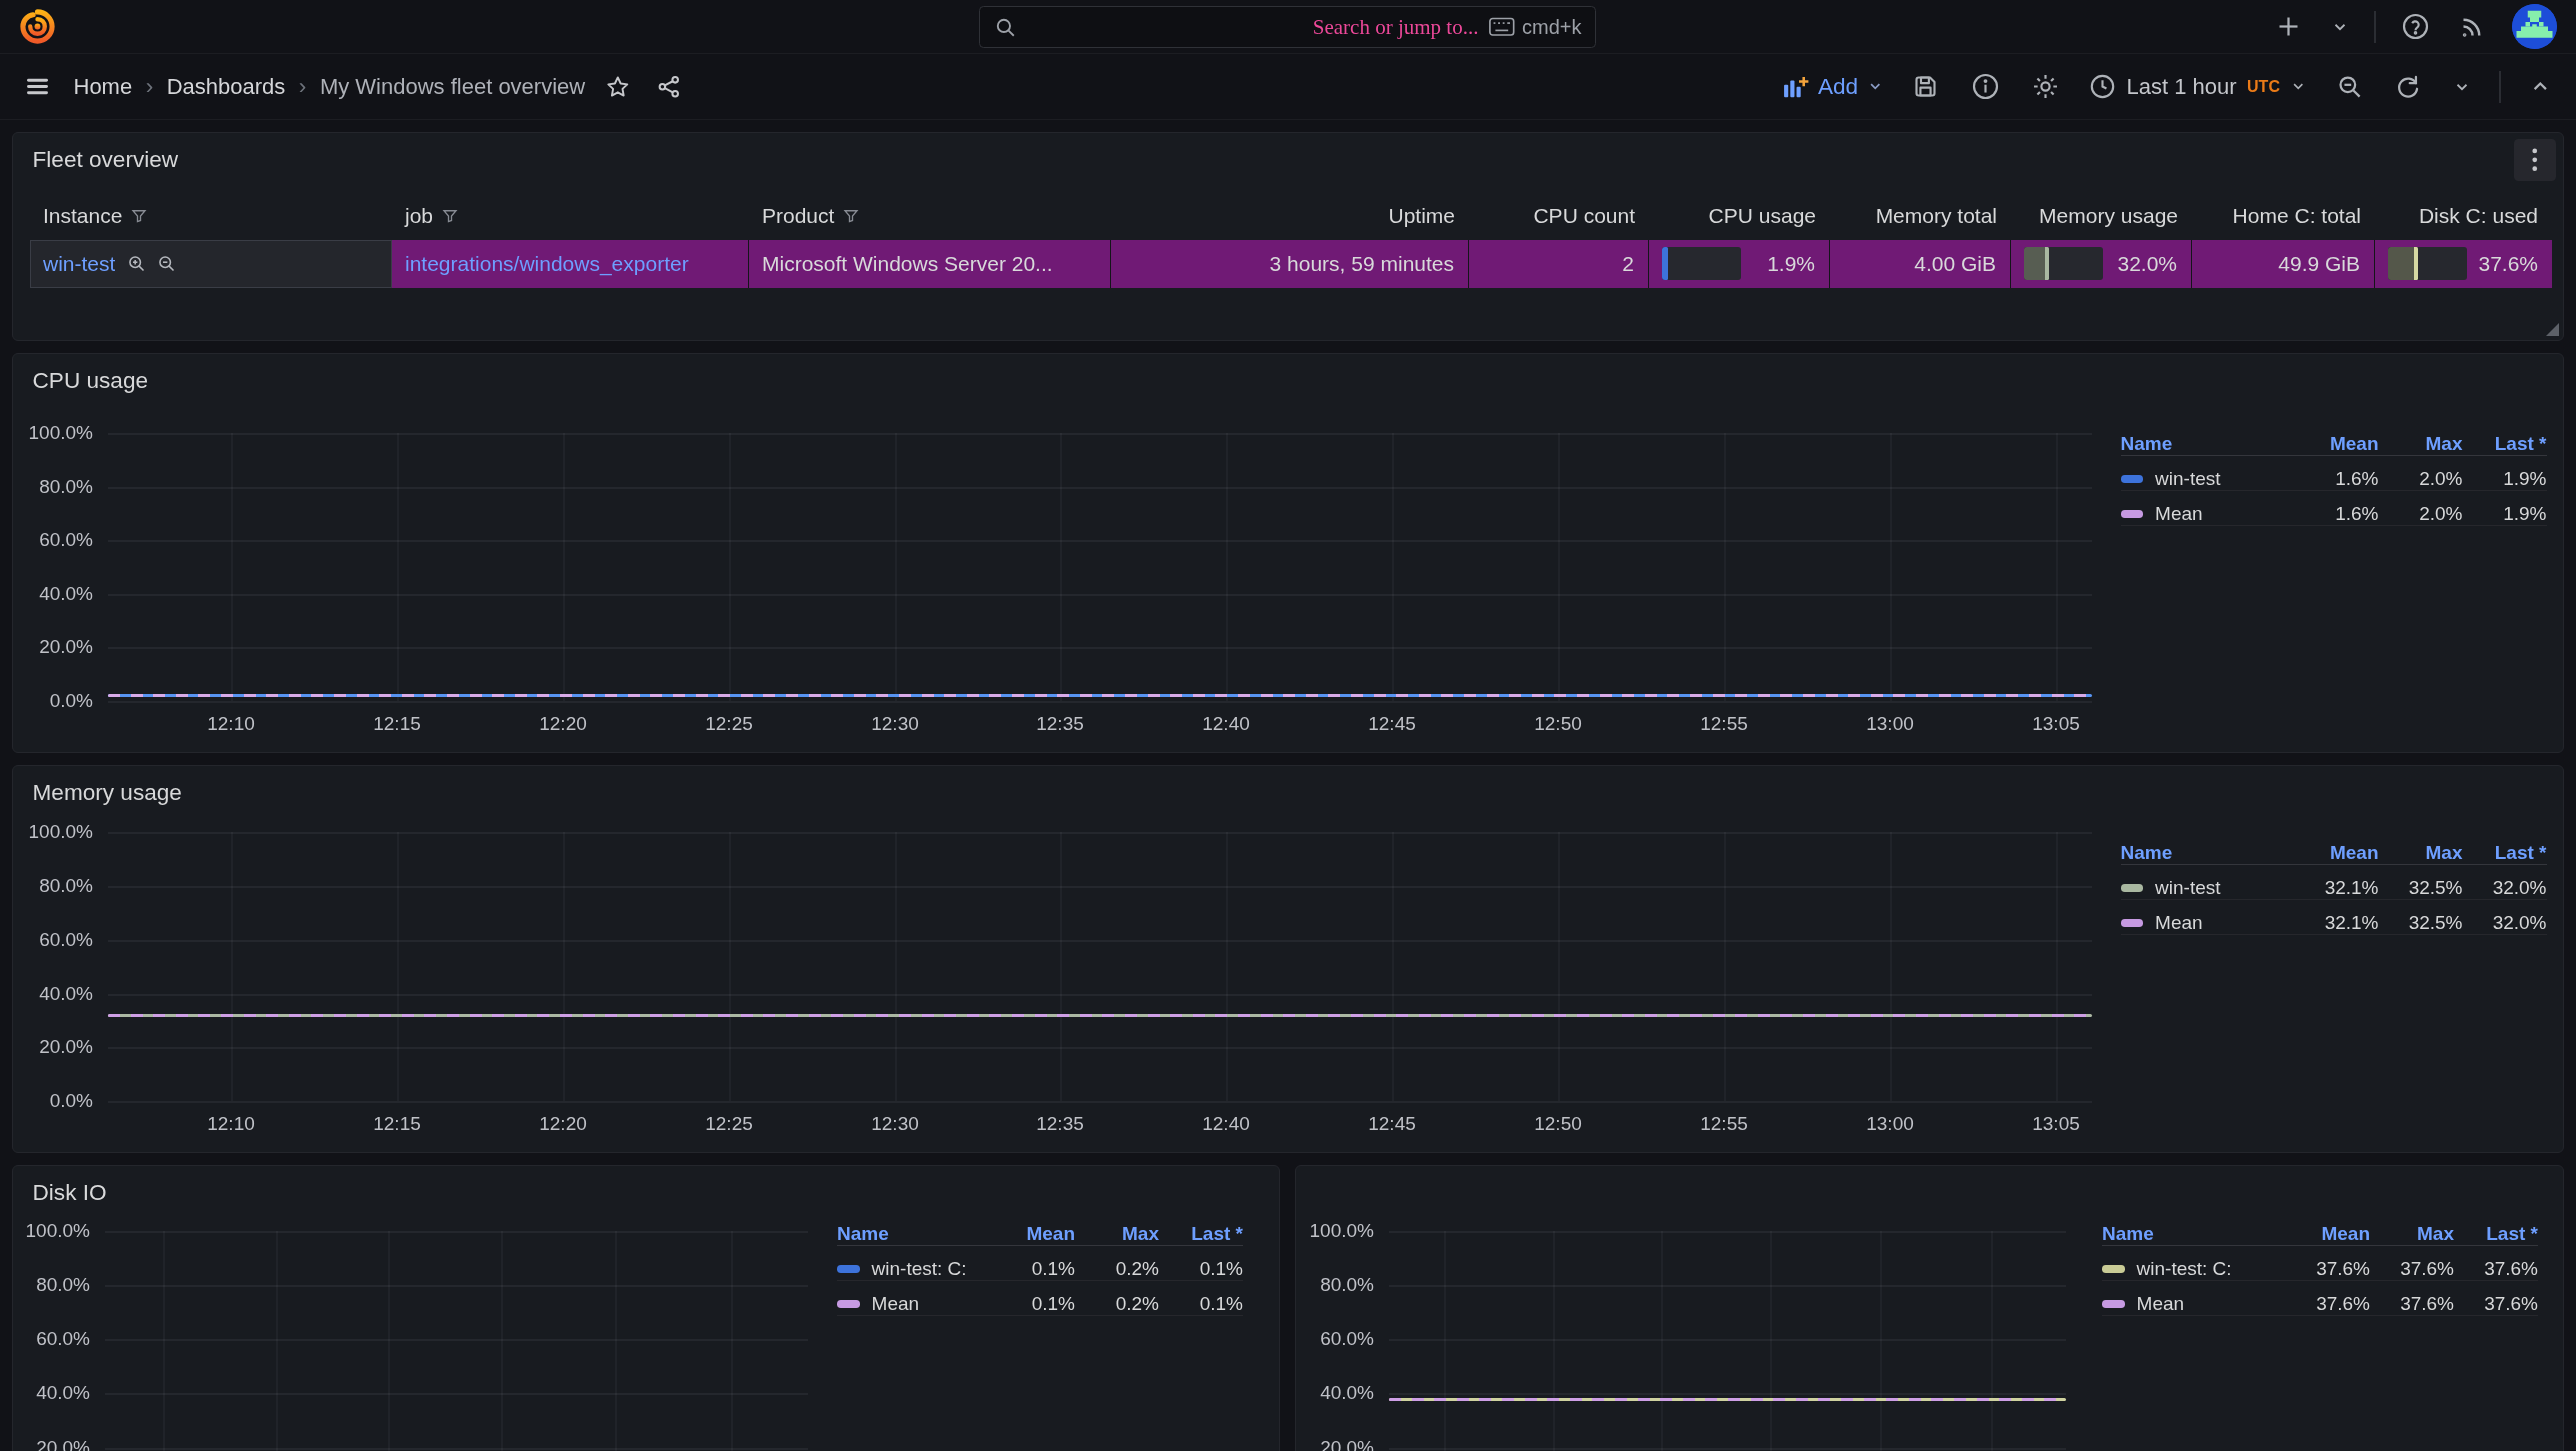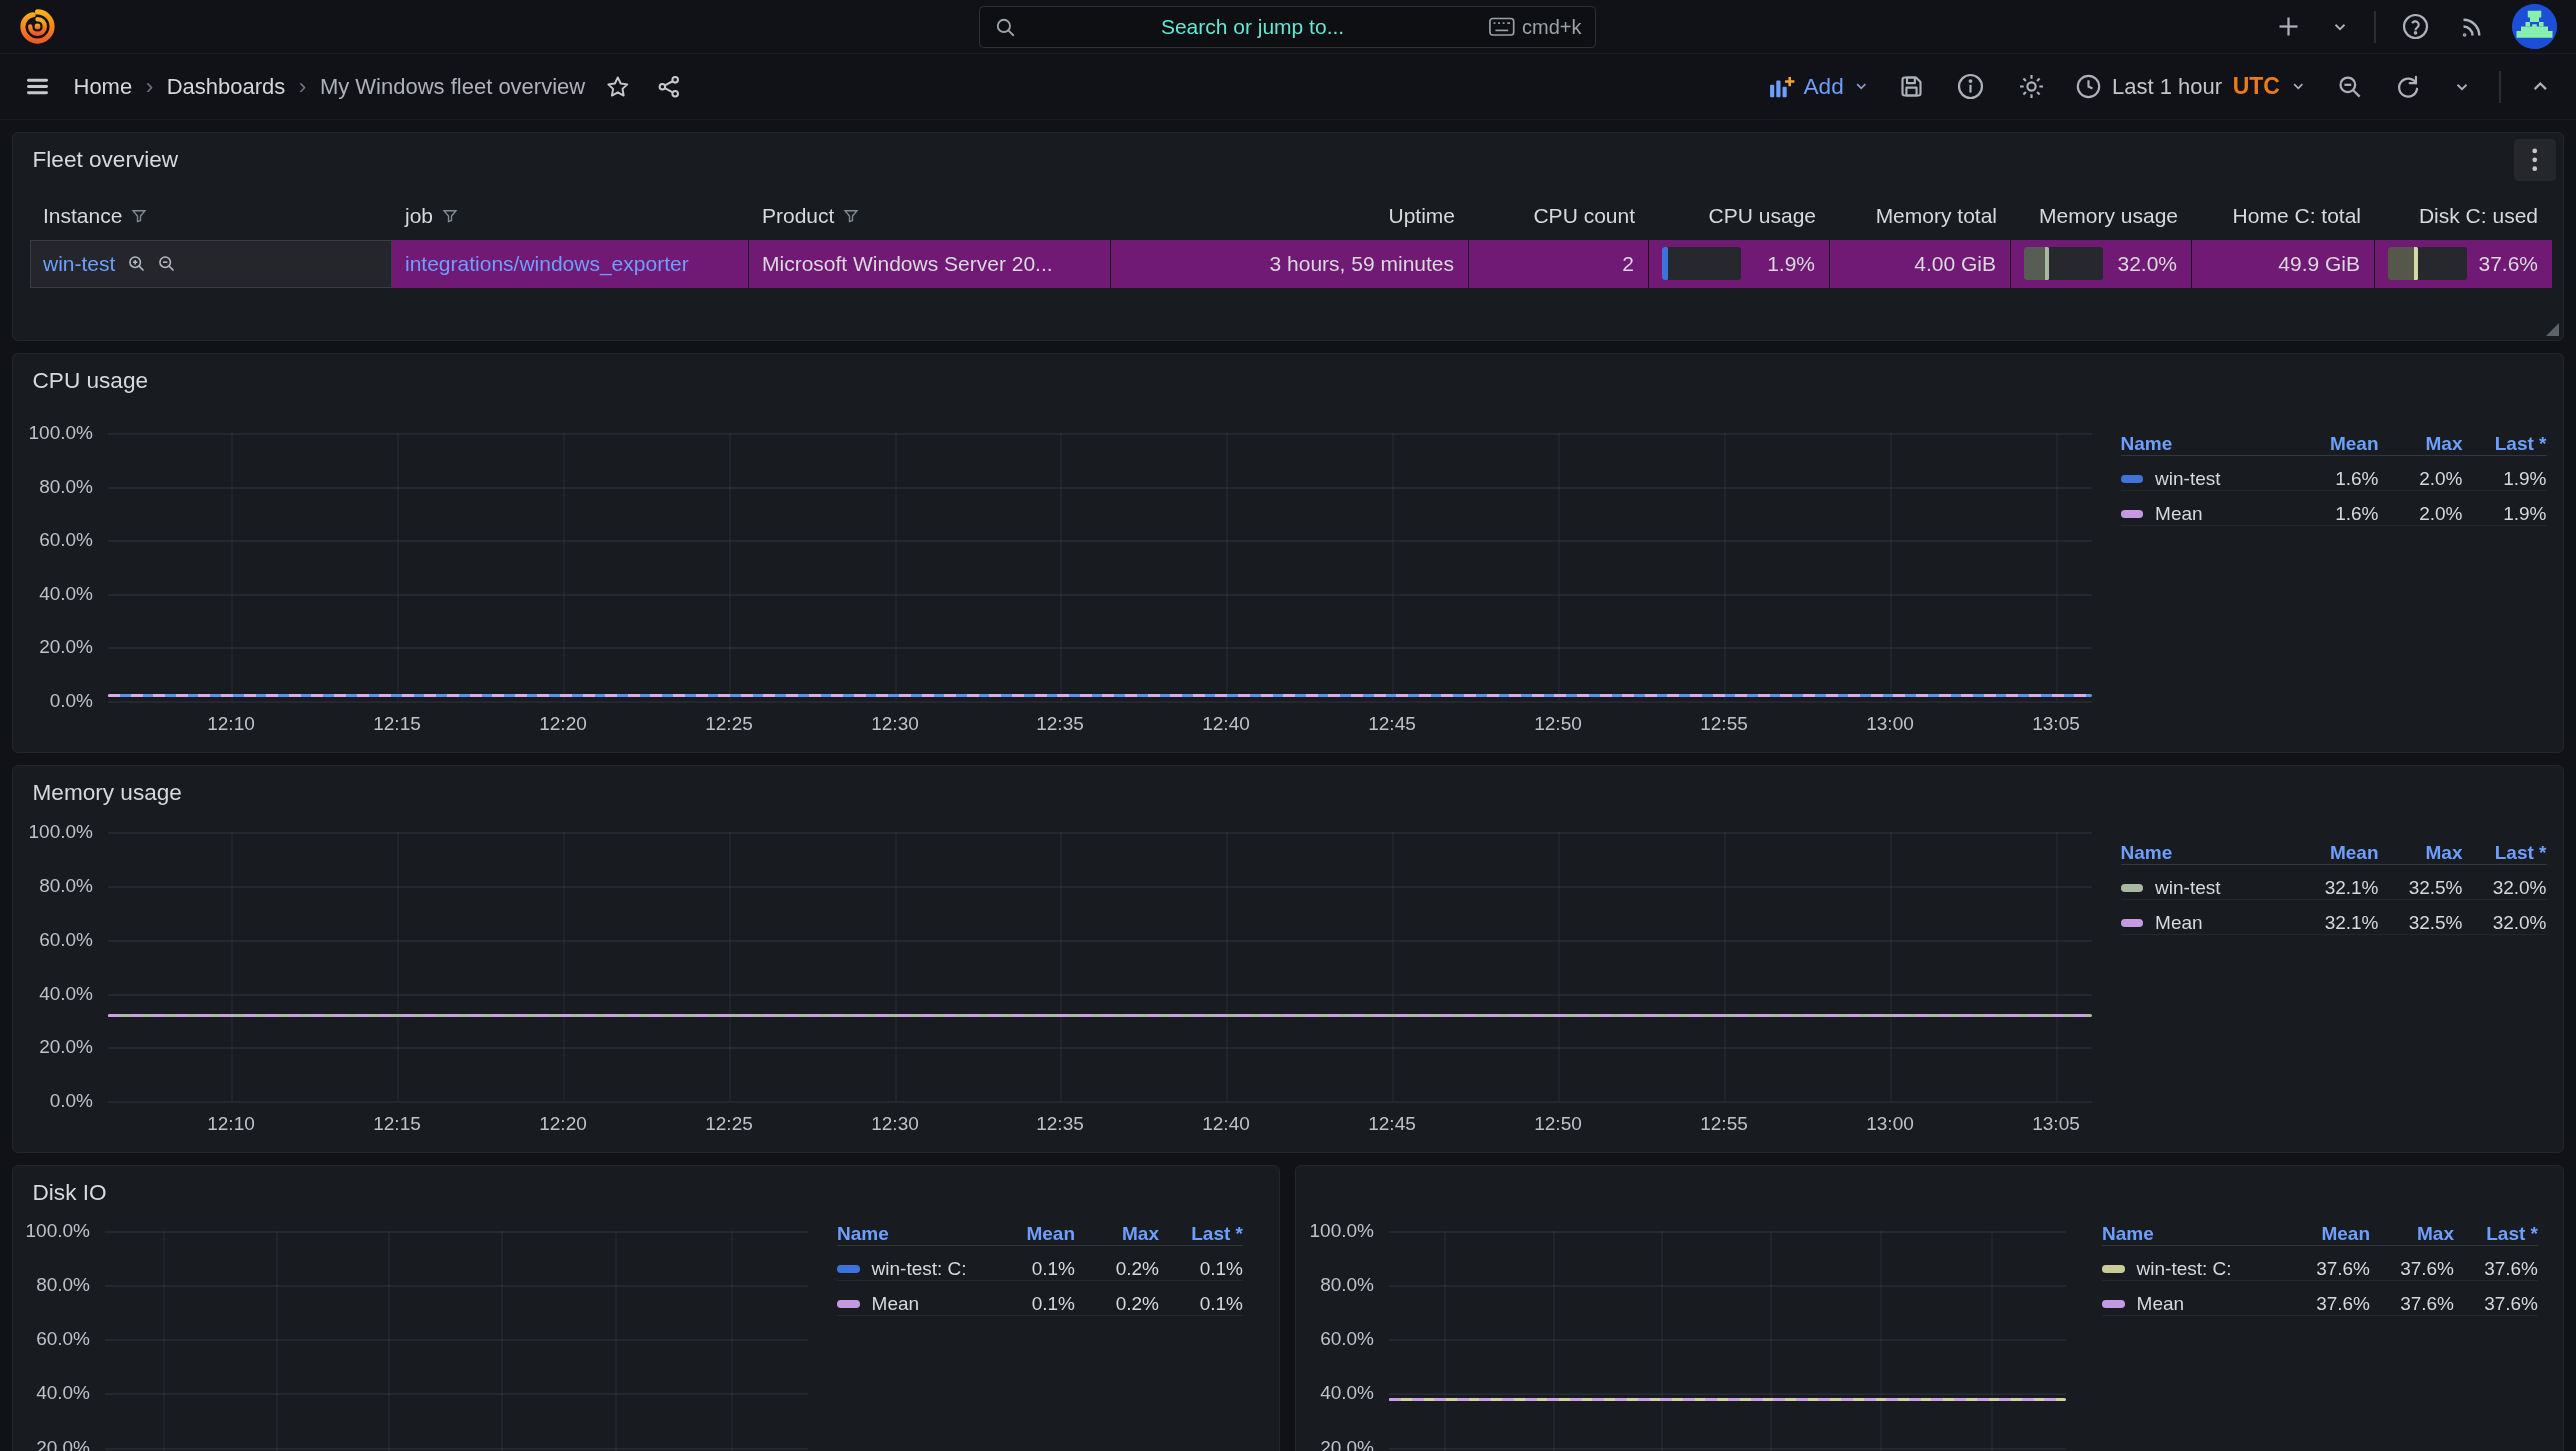--- a/index.html
+++ b/index.html
@@ -6,42 +6,42 @@
   html,body { width:2576px; height:1451px; background:#111217; overflow:hidden;
     font-family:"Liberation Sans", sans-serif; color:#d8d9da; }
   .app { position:relative; width:2576px; height:1451px; background:#111217; }
 
   
   .topbar { position:relative; height:54px; display:flex; align-items:center;
     padding:0 19.5px; border-bottom:1.5px solid #1c1d22; background:#111217; }
   .searchbox { position:absolute; left:979px; top:6px; width:617px; height:42px;
     background:#0e0f13; border:1.5px solid #2f3137; border-radius:4.5px;
     display:flex; align-items:center; padding:0 13.5px; color:#9da1a8; font-size:21px; gap:10.5px; }
-  .searchbox .ph { flex:1; text-align:center; color:#5eead4; }
+  .searchbox .ph { flex:1; text-align:right; color:#ec4899;font-family:Liberation Serif, serif; }
   .shortcut { display:flex; align-items:center; gap:7.5px; color:#9da1a8; font-size:20px; }
   .top-right { margin-left:auto; display:flex; align-items:center; gap:22.6px; }
   .vdivider { width:1.5px; height:32px; background:#2b2d33; }
   .icon-btn { display:flex; align-items:center; justify-content:center; background:none; border:none;
     cursor:pointer; padding:3px; }
   .avatar { width:45px; height:45px; border-radius:50%; overflow:hidden; background:#1d4ed8; }
 
   
   .navbar { height:66px; display:flex; align-items:center; padding:0 21px;
     border-bottom:1.5px solid #1c1d22; background:#111217; }
   .crumbs { display:flex; align-items:center; gap:13.5px; margin-left:19.5px; font-size:22px; }
   .crumb { color:#d5d6d9; cursor:pointer; }
   .crumb.current { color:#aeb1b8; }
   .crumb-sep { color:#6e737c; font-size:22.6px; }
   .nav-actions { margin-left:16.5px; display:flex; align-items:center; gap:19.5px; }
   .toolbar-right { margin-left:auto; display:flex; align-items:center; gap:25.6px; }
   .add-btn { display:flex; align-items:center; gap:9px; color:#6e9fff; font-size:22.6px;
     background:none; border:none; cursor:pointer; font-weight:500; }
   .time-btn { display:flex; align-items:center; gap:10.5px; background:none; border:none;
     color:#c4c6cb; font-size:22px; cursor:pointer; }
-  .tz { color:#eb7b18; font-weight:700; font-size:23px; }
+  .tz { color:#eb7b18; font-weight:700; font-size:16px; }
 
   
   .content { position:relative; height:1331px; overflow:hidden; }
   .panel { position:absolute; background:#181b20; border:1.5px solid #24262c; border-radius:6px; }
   .panel-title { font-size:22.6px; font-weight:500; color:#d8d9da; padding:13.5px 19.5px 0 19.5px; }
   .kebab { position:absolute; top:6px; right:7.5px; width:42px; height:42px; border-radius:4.5px;
     background:#26272d; display:flex; align-items:center; justify-content:center; cursor:pointer; }
   .resize-handle { position:absolute; right:4.5px; bottom:4.5px; width:0; height:0;
     border-left:13.5px solid transparent; border-bottom:13.5px solid #6f737b; opacity:.8; cursor:nwse-resize; }
 

